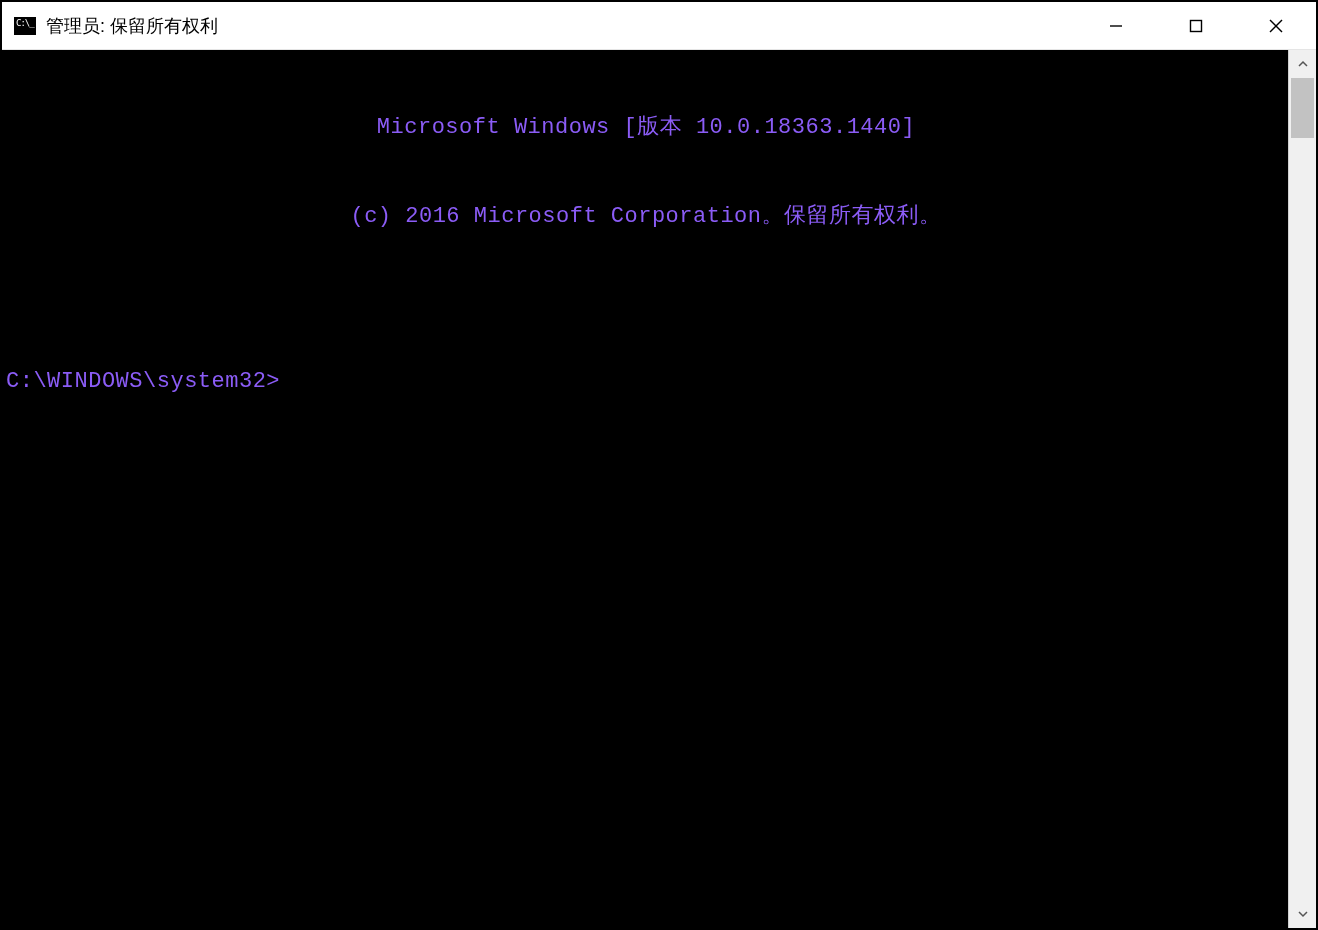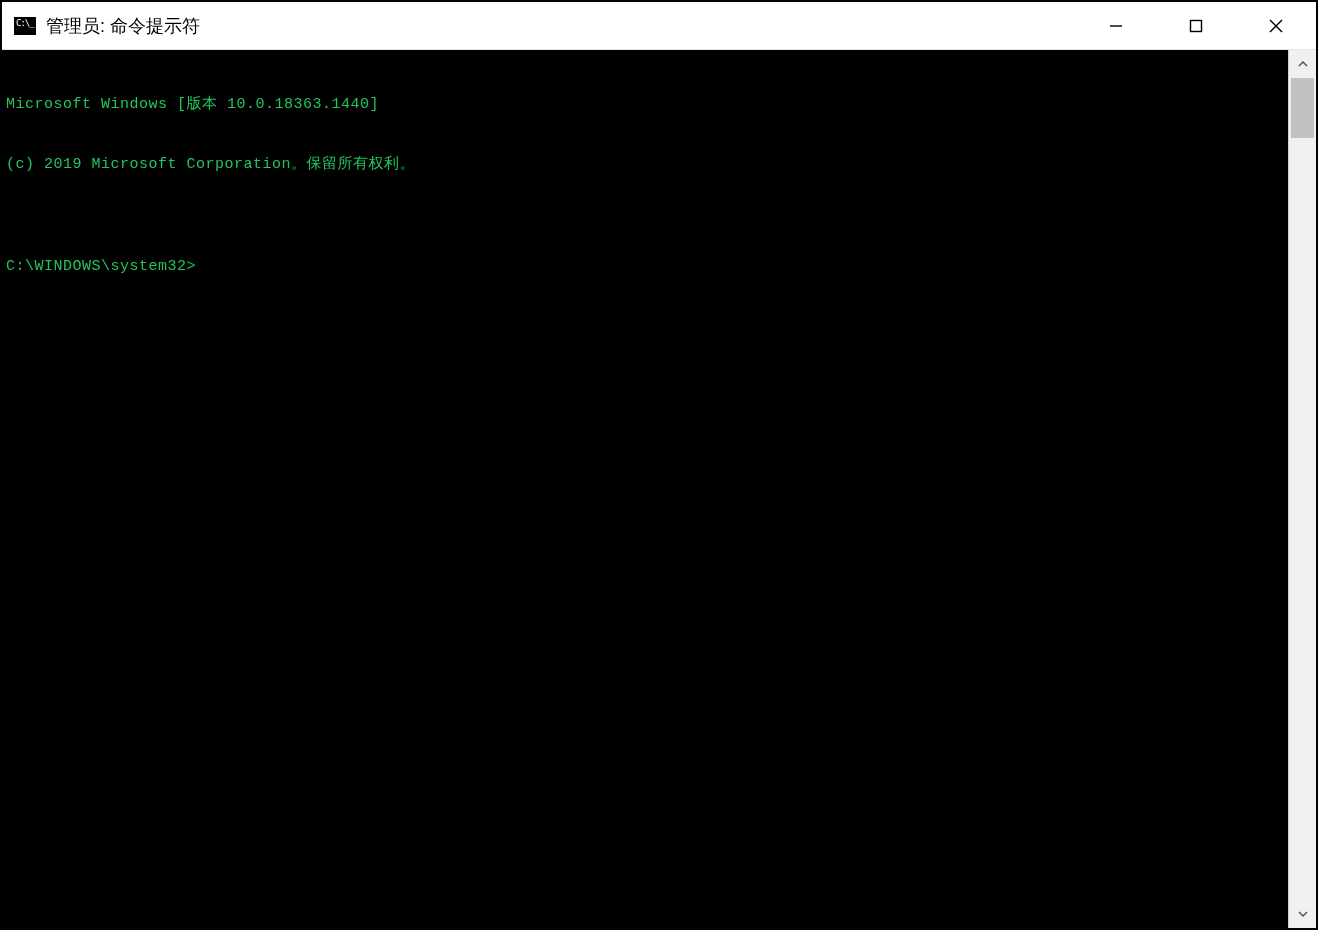--- a/index.html
+++ b/index.html
@@ -76,37 +76,39 @@
       fill: none;
     }
     .client {
       flex: 1;
       display: flex;
       min-height: 0;
     }
     .terminal {
       flex: 1;
       background: #000;
-      color: #22c55e;
+      color: #8b5cf6;
       font-family: "NSimSun", "SimSun", Consolas, "Courier New", monospace;
-      font-size: 15px;
+      font-size: 22px;
       line-height: 1.35;
       padding: 4px 2px 4px 4px;
       white-space: pre;
       overflow: hidden;
       letter-spacing: 0.5px;
+      text-align: center;
     }
     .terminal .line {
       display: block;
     }
     .prompt-line {
       display: flex;
     }
     .prompt-line span {
       white-space: pre;
+      margin-top: 16px;
     }
     .scrollbar {
       width: 28px;
       background: #f0f0f0;
       display: flex;
       flex-direction: column;
       border-left: 1px solid #d0d0d0;
     }
     .sb-btn {
       height: 28px;
@@ -130,21 +132,21 @@
       height: 60px;
       background: #c2c2c2;
     }
   </style>
 </head>
 <body>
 
 <div class="window">
   <div class="titlebar">
     <span class="titlebar-icon"></span>
-    <span class="titlebar-title">管理员: 命令提示符</span>
+    <span class="titlebar-title">管理员: 保留所有权利</span>
     <div class="win-controls">
       <div class="win-btn">
         <svg viewBox="0 0 14 14">
             <line x1="1" y1="7" x2="13" y2="7"></line>
           </svg>
       </div>
       <div class="win-btn">
         <svg viewBox="0 0 14 14">
             <rect x="1.5" y="1.5" width="11" height="11"></rect>
           </svg>
@@ -153,21 +155,21 @@
         <svg viewBox="0 0 14 14">
             <line x1="1" y1="1" x2="13" y2="13"></line>
             <line x1="13" y1="1" x2="1" y2="13"></line>
           </svg>
       </div>
     </div>
   </div>
   <div class="client">
     <div class="terminal">
       <span class="line">Microsoft Windows [版本 10.0.18363.1440]</span>
-      <span class="line">(c) 2019 Microsoft Corporation。保留所有权利。</span>
+      <span class="line">(c) 2016 Microsoft Corporation。保留所有权利。</span>
       <span class="line"></span>
       <div class="prompt-line">
         <span>C:\WINDOWS\system32&gt;</span>
       </div>
     </div>
     <div class="scrollbar">
       <div class="sb-btn">
         <svg width="10" height="10" viewBox="0 0 10 10">
             <polyline points="1,7 5,3 9,7" fill="none" stroke="#555" stroke-width="1.5"></polyline>
           </svg>

